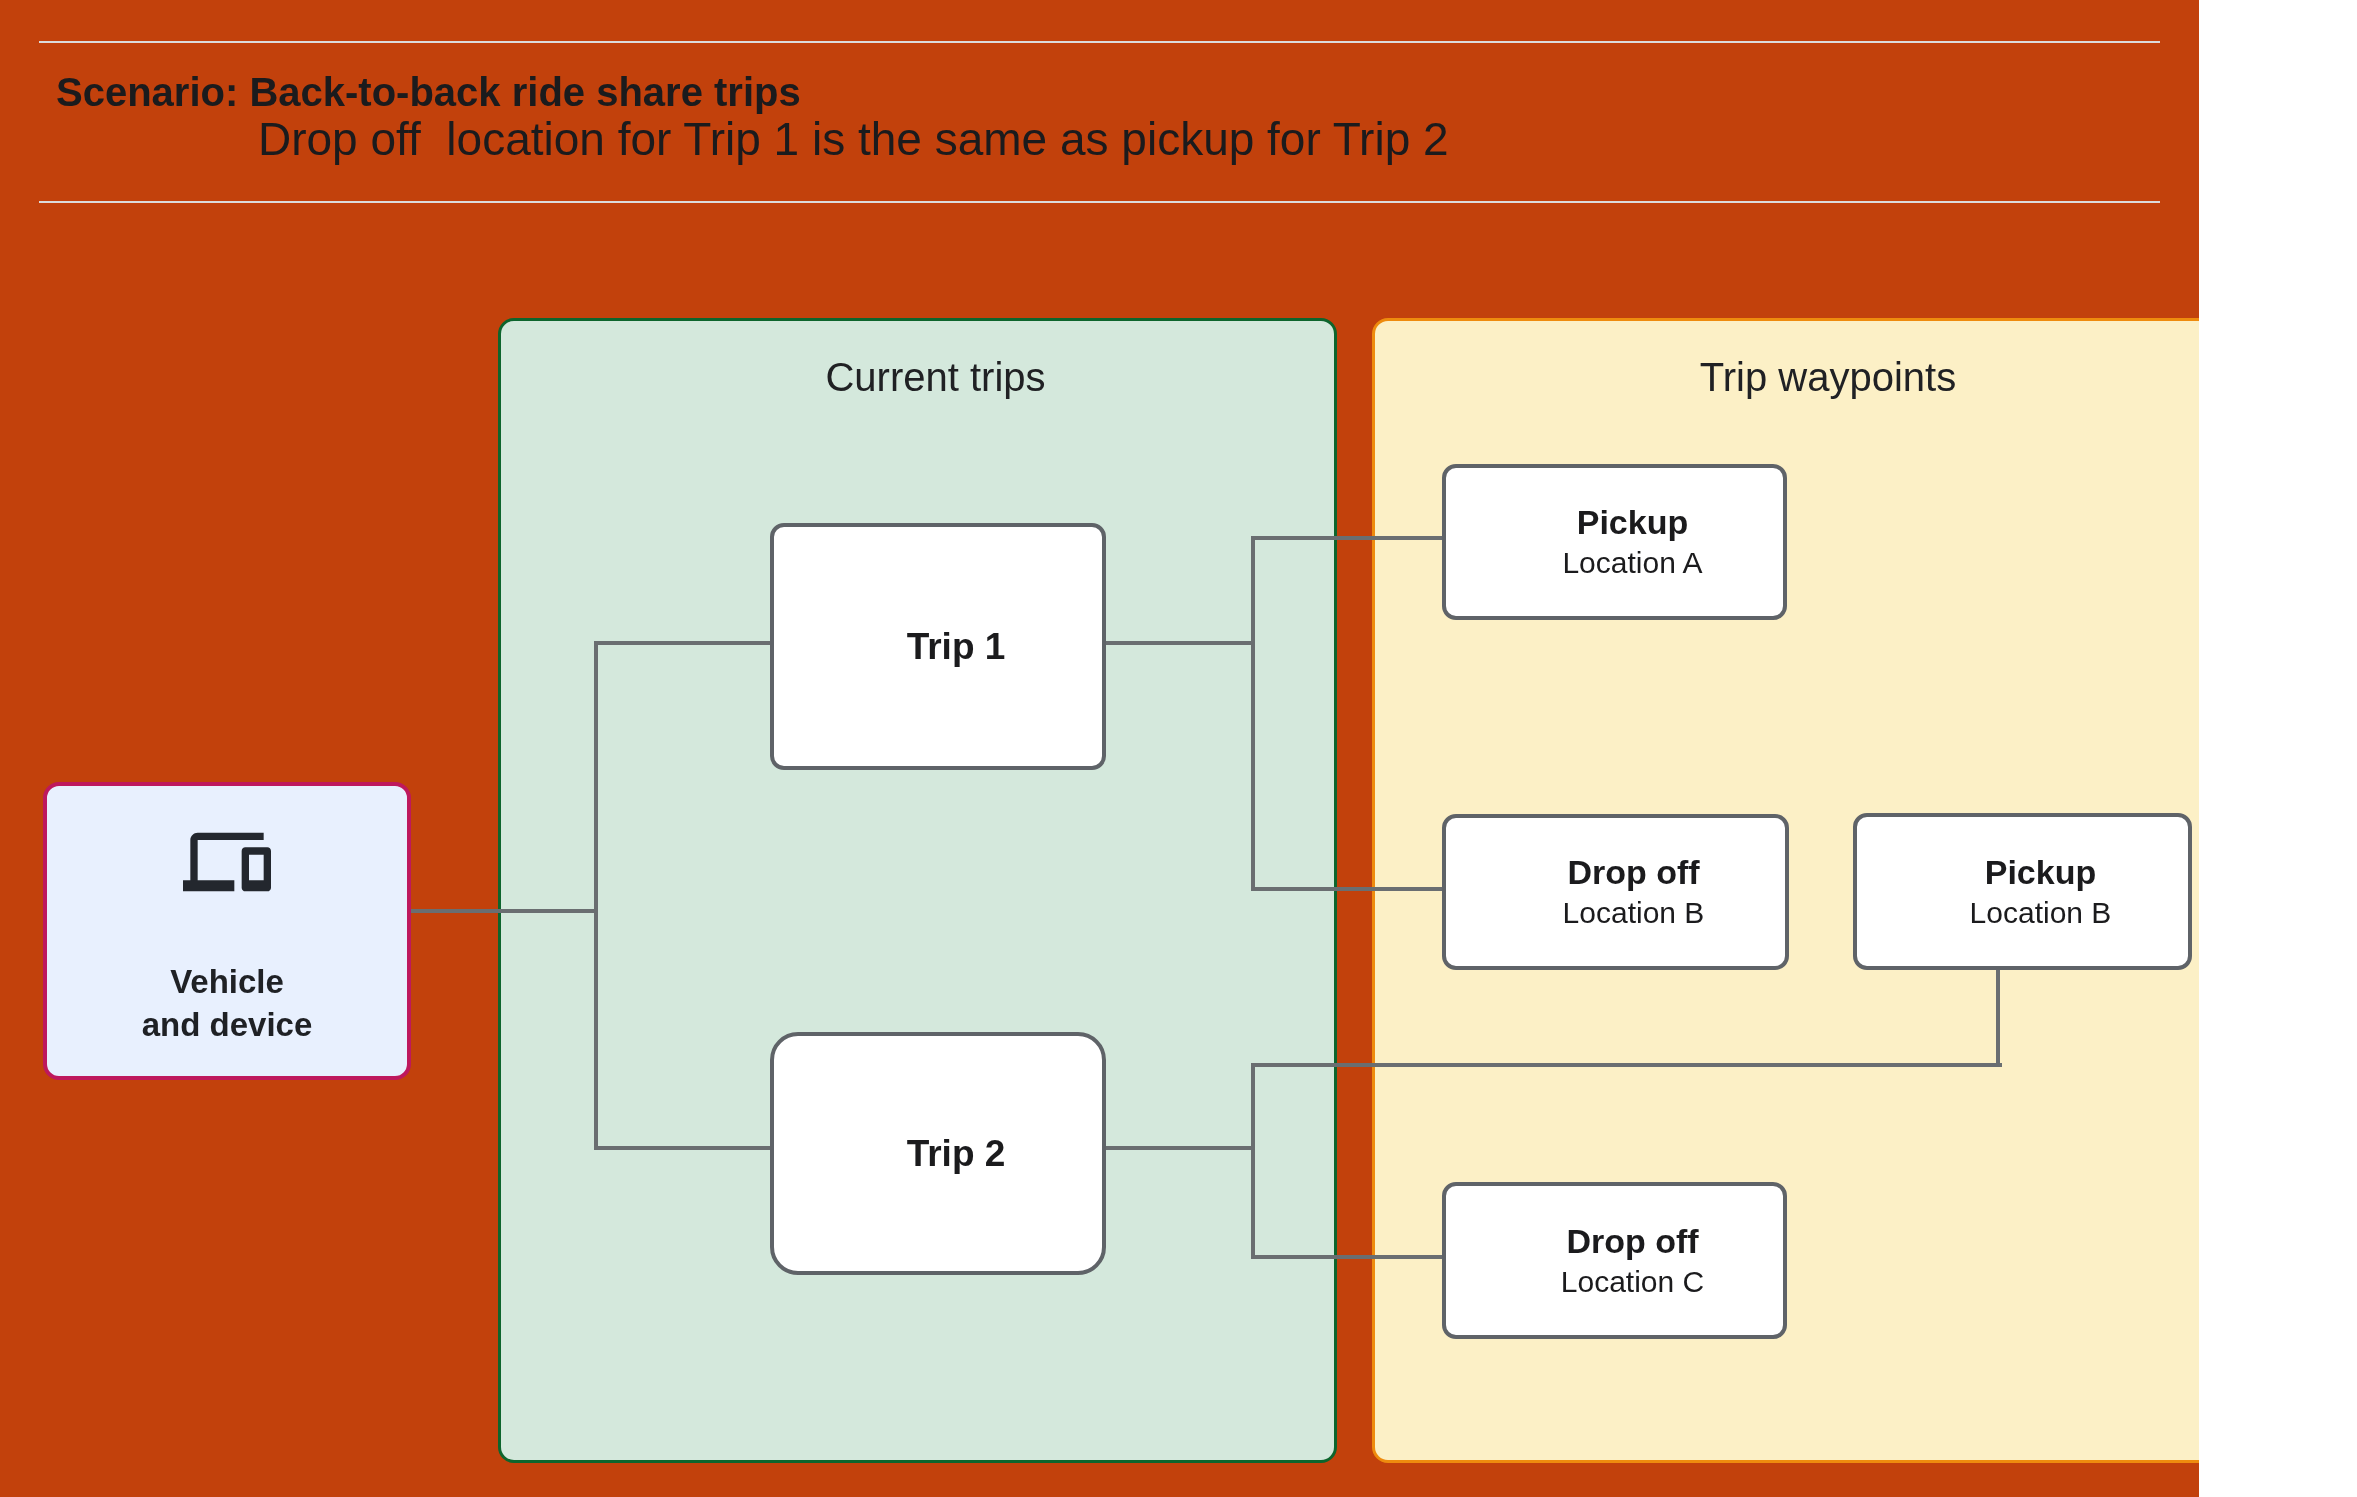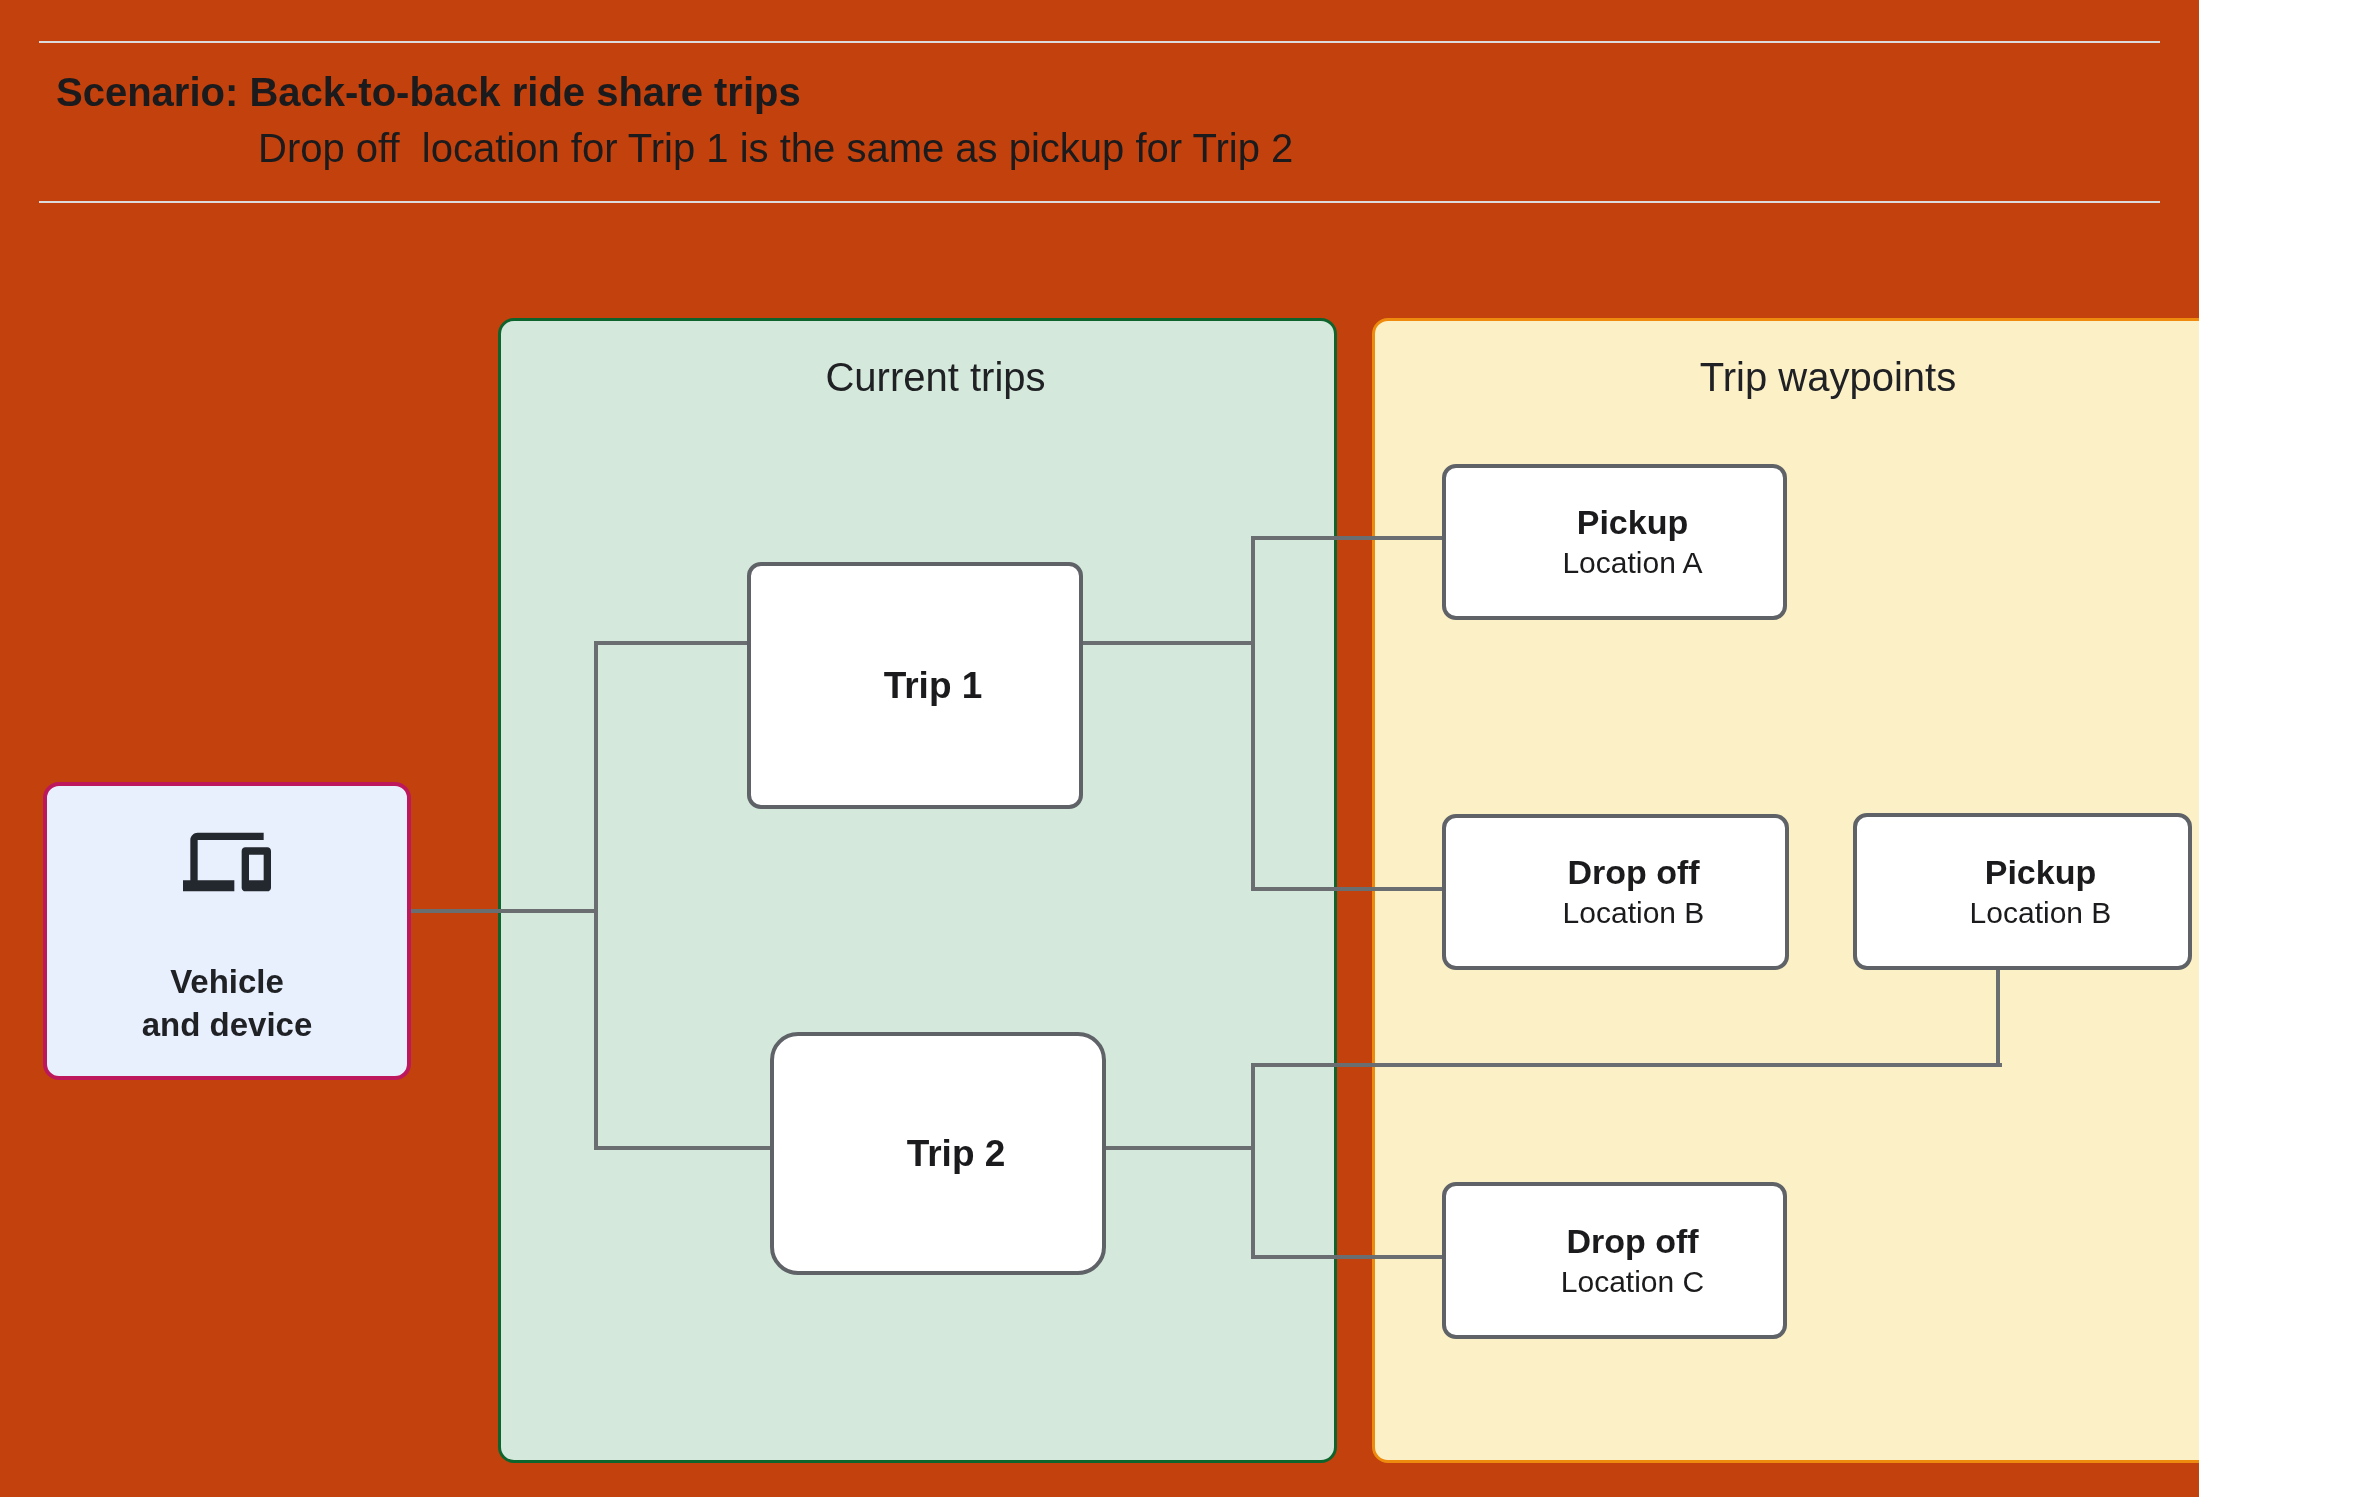--- a/index.html
+++ b/index.html
@@ -2,32 +2,32 @@
 <html><head>
 <meta charset="utf-8">
 <style>
   html,body{margin:0;padding:0;background:#ffffff;}
   #canvas{
     position:relative;width:2199px;height:1497px;background:#c2410c;overflow:hidden;
     font-family:"Liberation Sans","DejaVu Sans",sans-serif;color:#202124;
   }
   .divider{position:absolute;left:39px;right:39px;height:2px;background:#dcdcdc;}
   .page-title{position:absolute;left:56px;top:70px;font-size:40px;font-weight:bold;color:#1b1b1d;white-space:pre;}
-  .page-subtitle{position:absolute;left:258px;top:126px;font-size:40px;font-weight:normal;color:#1b1b1d;white-space:pre;}
+  .page-subtitle{position:absolute;left:258px;top:112px;font-size:46px;font-weight:normal;color:#1b1b1d;white-space:pre;}
 
   .group{position:absolute;border-radius:16px;z-index:1;}
   .group-current{left:498px;top:318px;width:833px;height:1139px;background:#d4e8dc;border:3px solid #0d652d;}
   .group-waypoints{left:1372px;top:318px;width:870px;height:1139px;background:#fcf0c6;border:3px solid #ee8b0e;}
   .group-label{position:absolute;top:34px;left:0;width:100%;text-align:center;font-size:40px;color:#202124;padding-left:18px;}
 
   .seg{position:absolute;background:#6a6e71;z-index:2;}
 
   .node{position:absolute;background:#ffffff;border:4px solid #5f6368;border-radius:14px;z-index:3;
         display:flex;flex-direction:column;align-items:center;justify-content:center;text-align:center;padding-left:36px;}
-  .node-trip1{left:747px;top:523px;width:292px;height:239px;margin-top:39px;}
+  .node-trip1{left:770px;top:523px;width:292px;height:239px;}
   .node-trip2{left:770px;top:1032px;width:292px;height:235px;border-radius:28px;}
   .trip-label{font-size:37px;font-weight:bold;color:#1b1b1d;}
   .node-pickup-a{left:1442px;top:464px;width:301px;height:148px;}
   .node-drop-b{left:1442px;top:814px;width:303px;height:148px;}
   .node-pickup-b{left:1853px;top:813px;width:295px;height:149px;}
   .node-drop-c{left:1442px;top:1182px;width:301px;height:149px;}
   .wp-title{font-size:34px;font-weight:bold;color:#1b1b1d;line-height:42px;}
   .wp-sub{font-size:30px;font-weight:normal;color:#1b1b1d;line-height:40px;}
 
   .node-vehicle{position:absolute;left:43px;top:782px;width:342px;height:290px;background:#e8f0fe;

